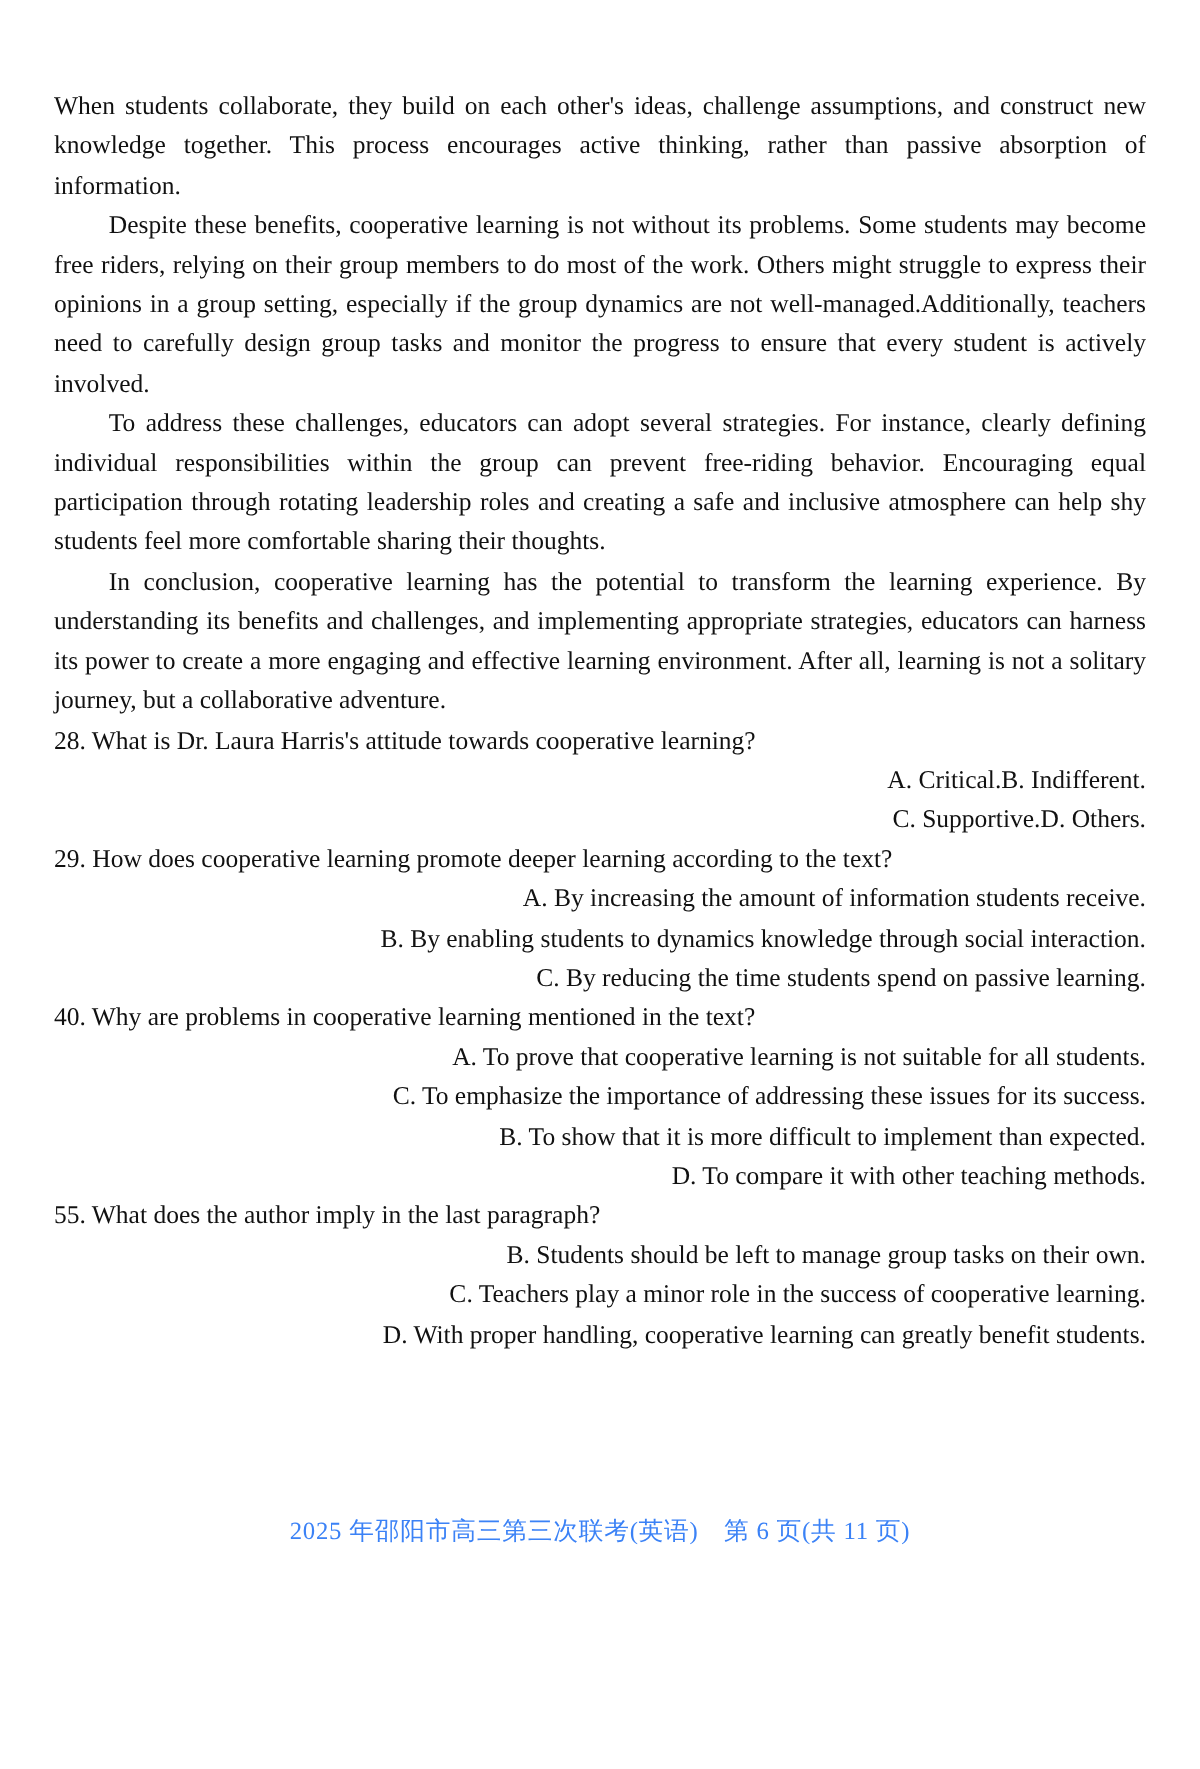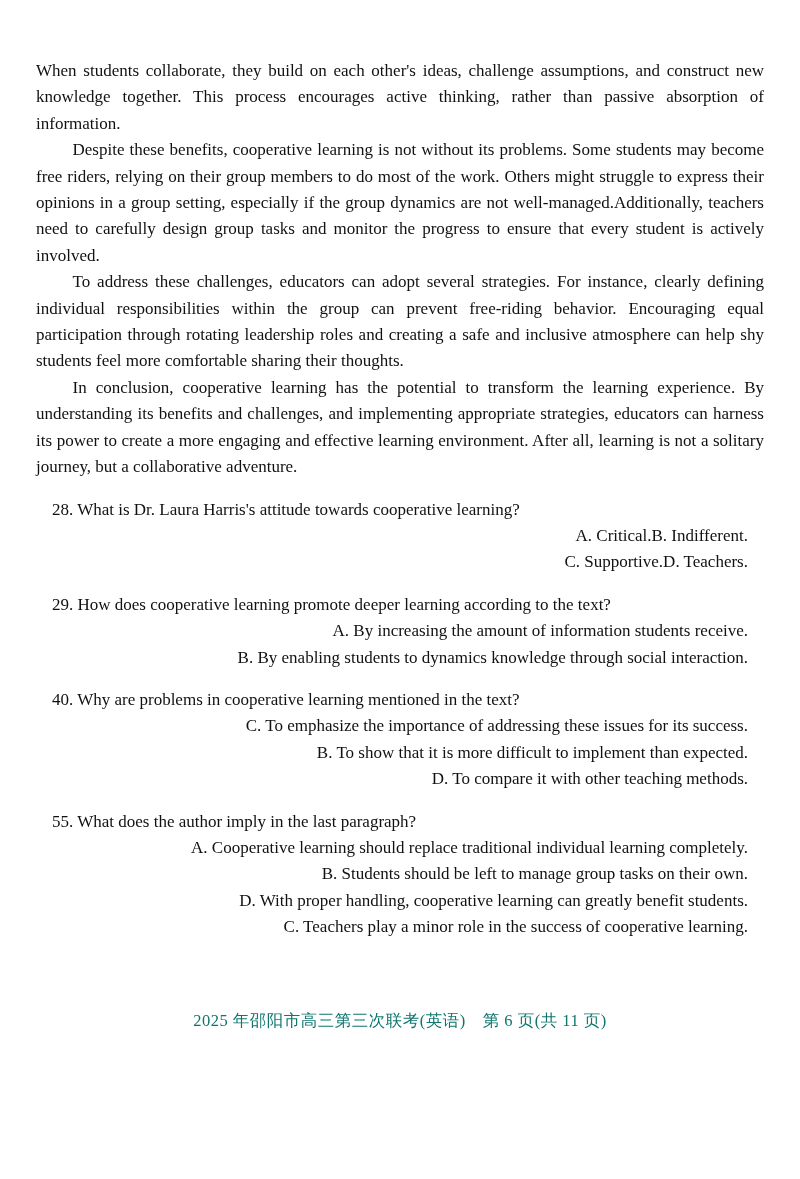--- a/index.html
+++ b/index.html
@@ -21,21 +21,21 @@
     color: #111111;
   }
   .passage .para {
     text-align: justify;
     text-justify: inter-word;
   }
   .passage .para.indent {
     text-indent: 2.15em;
   }
   .question {
-    margin: 16px;
+    margin: 0;
   }
   .q-stem {
     text-align: left;
   }
   .options {
     padding-left: 39px;
   }
   .option-line {
     text-align: right;
   }
@@ -47,21 +47,21 @@
   .two-col .opt-cell:last-child {
     width: auto;
   }
   .footer {
     position: absolute;
     left: 0;
     right: 0;
     top: 1008px;
     text-align: center;
     font-size: 16.5px;
-    color: #0f766e;
+    color: #3b82f6;
     letter-spacing: 0.5px;
   }
 </style>
 </head>
 <body>
 
 <div class="page">
 
   <div class="passage">
     <div class="para">When students collaborate, they build on each other's ideas, challenge assumptions, and construct new knowledge together. This process encourages active thinking, rather than passive absorption of information.</div>
@@ -70,47 +70,48 @@
     <div class="para indent">In conclusion, cooperative learning has the potential to transform the learning experience. By understanding its benefits and challenges, and implementing appropriate strategies, educators can harness its power to create a more engaging and effective learning environment. After all, learning is not a solitary journey, but a collaborative adventure.</div>
   </div>
 
   <div class="question">
     <div class="q-stem">28. What is Dr. Laura Harris's attitude towards cooperative learning?</div>
     <div class="options two-col">
       <div class="option-line">
         <span class="opt-cell">A. Critical.</span><span class="opt-cell">B. Indifferent.</span>
       </div>
       <div class="option-line">
-        <span class="opt-cell">C. Supportive.</span><span class="opt-cell">D. Teachers.</span>
+        <span class="opt-cell">C. Supportive.</span><span class="opt-cell">D. Others.</span>
       </div>
     </div>
   </div>
 
   <div class="question">
     <div class="q-stem">29. How does cooperative learning promote deeper learning according to the text?</div>
     <div class="options">
       <div class="option-line">A. By increasing the amount of information students receive.</div>
       <div class="option-line">B. By enabling students to dynamics knowledge through social interaction.</div>
+      <div class="option-line">C. By reducing the time students spend on passive learning.</div>
     </div>
   </div>
 
   <div class="question">
     <div class="q-stem">40. Why are problems in cooperative learning mentioned in the text?</div>
     <div class="options">
+      <div class="option-line">A. To prove that cooperative learning is not suitable for all students.</div>
       <div class="option-line">C. To emphasize the importance of addressing these issues for its success.</div>
       <div class="option-line">B. To show that it is more difficult to implement than expected.</div>
       <div class="option-line">D. To compare it with other teaching methods.</div>
     </div>
   </div>
 
   <div class="question">
     <div class="q-stem">55. What does the author imply in the last paragraph?</div>
     <div class="options">
-      <div class="option-line">A. Cooperative learning should replace traditional individual learning completely.</div>
       <div class="option-line">B. Students should be left to manage group tasks on their own.</div>
+      <div class="option-line">C. Teachers play a minor role in the success of cooperative learning.</div>
       <div class="option-line">D. With proper handling, cooperative learning can greatly benefit students.</div>
-      <div class="option-line">C. Teachers play a minor role in the success of cooperative learning.</div>
     </div>
   </div>
 
   <div class="footer">2025 年邵阳市高三第三次联考(英语)　第 6 页(共 11 页)</div>
 
 </div>
 
 </body></html>

